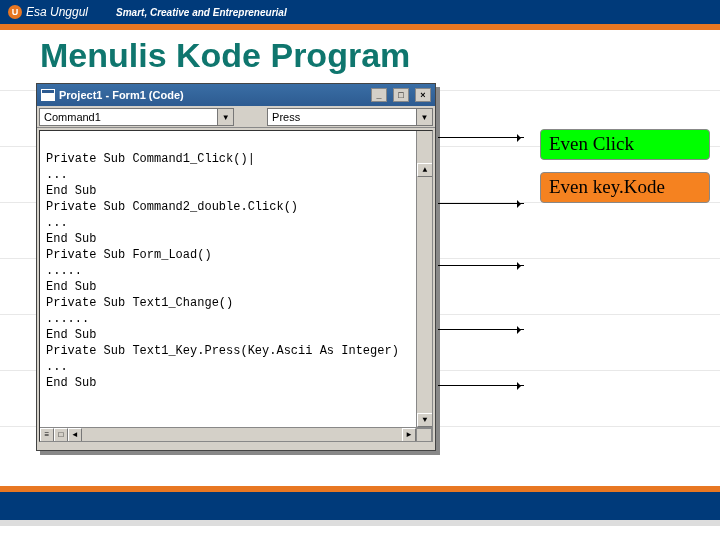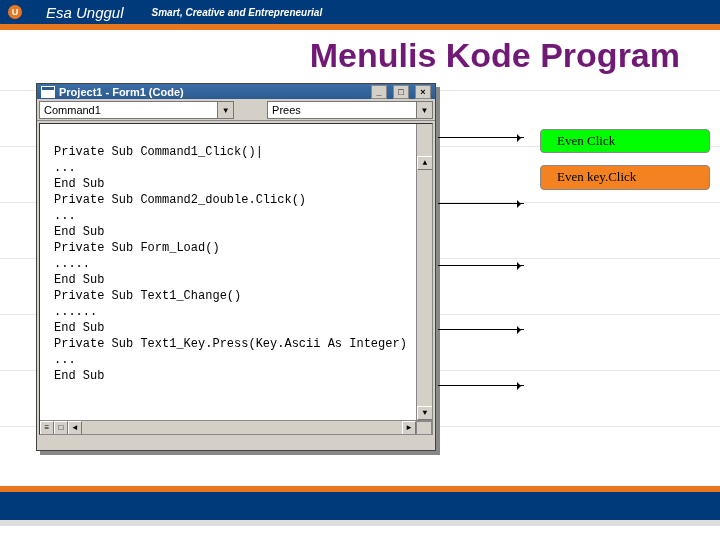--- a/index.html
+++ b/index.html
@@ -1,47 +1,47 @@
 <!DOCTYPE html>
 <html><head>
 <meta charset="utf-8">
 <style>
   * { box-sizing: border-box; margin: 0; padding: 0; }
   body { width: 720px; height: 540px; font-family: Arial, sans-serif; overflow: hidden; background: #fff; position: relative; }
   .topbar { height: 24px; background: #003a7a; display: flex; align-items: center; color: #fff; font-size: 11px; position: relative; }
   .orange-strip { height: 6px; background: #e87722; }
   .logo-box { display:flex; align-items:center; padding: 0 8px; gap:4px;}
   .logo-mark { width:14px; height:14px; border-radius:50%; background:#e87722; display:flex; align-items:center; justify-content:center; font-weight:bold; font-size:9px;}
-  .logo-text { font-size:15px; font-style: italic; margin-left: 20px; }
+  .logo-text { font-size:12px; font-style: italic; }
   .tagline { font-style: italic; font-weight:bold; font-size:10px; margin-left: 20px; color:#fff; }
   .title-area { padding: 6px 40px 4px 40px; }
-  .slide-title { font-size: 34px; font-weight: 700; color:#701a75;text-align:right; }
+  .slide-title { font-size: 34px; font-weight: 700; color:#0f766e; }
   .main { position: relative; padding: 0 40px; height: 420px; }
   .shadow-box { position:absolute; left:40px; top:8px; width:400px; height:368px; background:#888; }
   .code-window { position:absolute; left:36px; top:4px; width:400px; height:368px; background:#d4d0c8; border:1px solid #444; }
-  .tb { height:15px; background: linear-gradient(#3a6ea5,#2d5b91); display:flex; align-items:center; padding:0 4px; color:#fff; font-size:11px; font-weight:bold; gap:4px;}
+  .tb { height:22px; background: linear-gradient(#3a6ea5,#2d5b91); display:flex; align-items:center; padding:0 4px; color:#fff; font-size:11px; font-weight:bold; gap:4px;}
   .tb-icon { width:14px; height:12px; background:#fff; display:inline-block; position:relative;}
   .tb-icon::before{content:""; position:absolute; left:1px; top:1px; width:12px; height:3px; background:#2d5b91;}
   .tb-spacer { flex:1; }
   .tb-btn { width:16px; height:14px; background:#d4d0c8; border:1px solid #888; font-size:9px; display:flex; align-items:center; justify-content:center; color:#000; margin-left:2px;}
   .dd-row { display:flex; height:22px; background:#d4d0c8; border-bottom:1px solid #888;gap:29px; }
   .dd { background:#fff; border:1px solid #777; height:18px; margin:2px; display:flex; align-items:center; font-size:11px; padding:0 4px; position:relative;}
   .dd-left { width:200px; }
   .dd-right { width:170px; }
   .dd-arrow { position:absolute; right:0; top:0; width:16px; height:16px; background:#d4d0c8; border-left:1px solid #777; display:flex; align-items:center; justify-content:center; font-size:8px;}
-  .code-body { background:#fff; margin:2px; height:312px; border:1px inset #888; overflow:hidden; position:relative; font-family: "Courier New", monospace; font-size:12px; line-height:16px; padding:4px 14px; white-space:pre; }
+  .code-body { background:#fff; margin:2px; height:312px; border:1px inset #888; overflow:hidden; position:relative; font-family: "Courier New", monospace; font-size:12px; line-height:16px; padding:4px 6px; white-space:pre; }
   .vscroll { position:absolute; right:0; top:0; width:16px; height:100%; background:#d4d0c8; border-left:1px solid #888;}
   .vscroll-btn { width:16px; height:14px; background:#d4d0c8; border:1px solid #fff; border-right-color:#777; border-bottom-color:#777; font-size:8px; display:flex; align-items:center; justify-content:center;}
   .vscroll-btn.bot { position:absolute; bottom:14px;}
   .hscroll-row { position:absolute; bottom:0; left:0; width:100%; height:14px; background:#d4d0c8; border-top:1px solid #888; display:flex;}
   .hscroll-corner { width:16px; height:14px; border:1px solid #888;}
   .hscroll-spacer{ flex:1;}
   .hscroll-btn { width:14px; height:14px; background:#d4d0c8; border:1px solid #fff; border-right-color:#777; border-bottom-color:#777; font-size:8px; display:flex; align-items:center; justify-content:center;}
   .callouts { position:absolute; right:10px; top:50px; width:170px; }
-  .callout { border:1px solid #888; border-radius:4px; padding:4px 16px; font-size:13px; font-family: "Times New Roman", serif; margin-bottom:12px; line-height:1.1;}
+  .callout { border:1px solid #888; border-radius:4px; padding:4px 8px; font-size:19px; font-family: "Times New Roman", serif; margin-bottom:12px; line-height:1.1;}
   .arrow { position:absolute; background:#000; height:1px; }
   .arrow::before { content:""; position:absolute; right:-1px; top:-3px; border:4px solid transparent; border-left-color:#000; }
   .c-green { background:#00ff00; }
   .c-cyan { background:#00d8ff; }
   .c-white { background:#fff; }
   .c-yellow { background:#ffff00; }
   .c-orange { background:#f58220; color:#000;}
   .bottom-bar { position:absolute; bottom:20px; left:0; width:100%; height:28px; background:#003a7a; }
   .bottom-orange { position:absolute; bottom:48px; left:0; width:100%; height:6px; background:#e87722; }
   .bottom-gray { position:absolute; bottom:14px; left:0; width:100%; height:6px; background:#ddd; }
@@ -79,21 +79,21 @@
       <span class="tb-btn">_</span>
       <span class="tb-btn">□</span>
       <span class="tb-btn">×</span>
     </div>
     <div class="dd-row">
       <div class="dd dd-left">
         <span>Command1</span>
         <span class="dd-arrow">▼</span>
       </div>
       <div class="dd dd-right">
-        <span>Prees</span>
+        <span>Press</span>
         <span class="dd-arrow">▼</span>
       </div>
     </div>
     <div class="code-body">
 <span>Private Sub Command1_Click()|</span>
 <span>...</span>
 <span>End Sub</span>
 <span>Private Sub Command2_double.Click()</span>
 <span>...</span>
 <span>End Sub</span>
@@ -122,19 +122,19 @@
   </div>
 
   <div class="arrow" style="left:438px; top:58px; width:86px;"></div>
   <div class="arrow" style="left:438px; top:124px; width:86px;"></div>
   <div class="arrow" style="left:438px; top:186px; width:86px;"></div>
   <div class="arrow" style="left:438px; top:250px; width:86px;"></div>
   <div class="arrow" style="left:438px; top:306px; width:86px;"></div>
 
   <div class="callouts">
     <div class="callout c-green"><span>Even Click</span></div>
-    <div class="callout c-orange"><span>Even key.Click</span></div>
+    <div class="callout c-orange"><span>Even key.Kode</span></div>
   </div>
 </div>
 
 <div class="bottom-orange"></div>
 <div class="bottom-bar"></div>
 <div class="bottom-gray"></div>
 
 </body></html>

